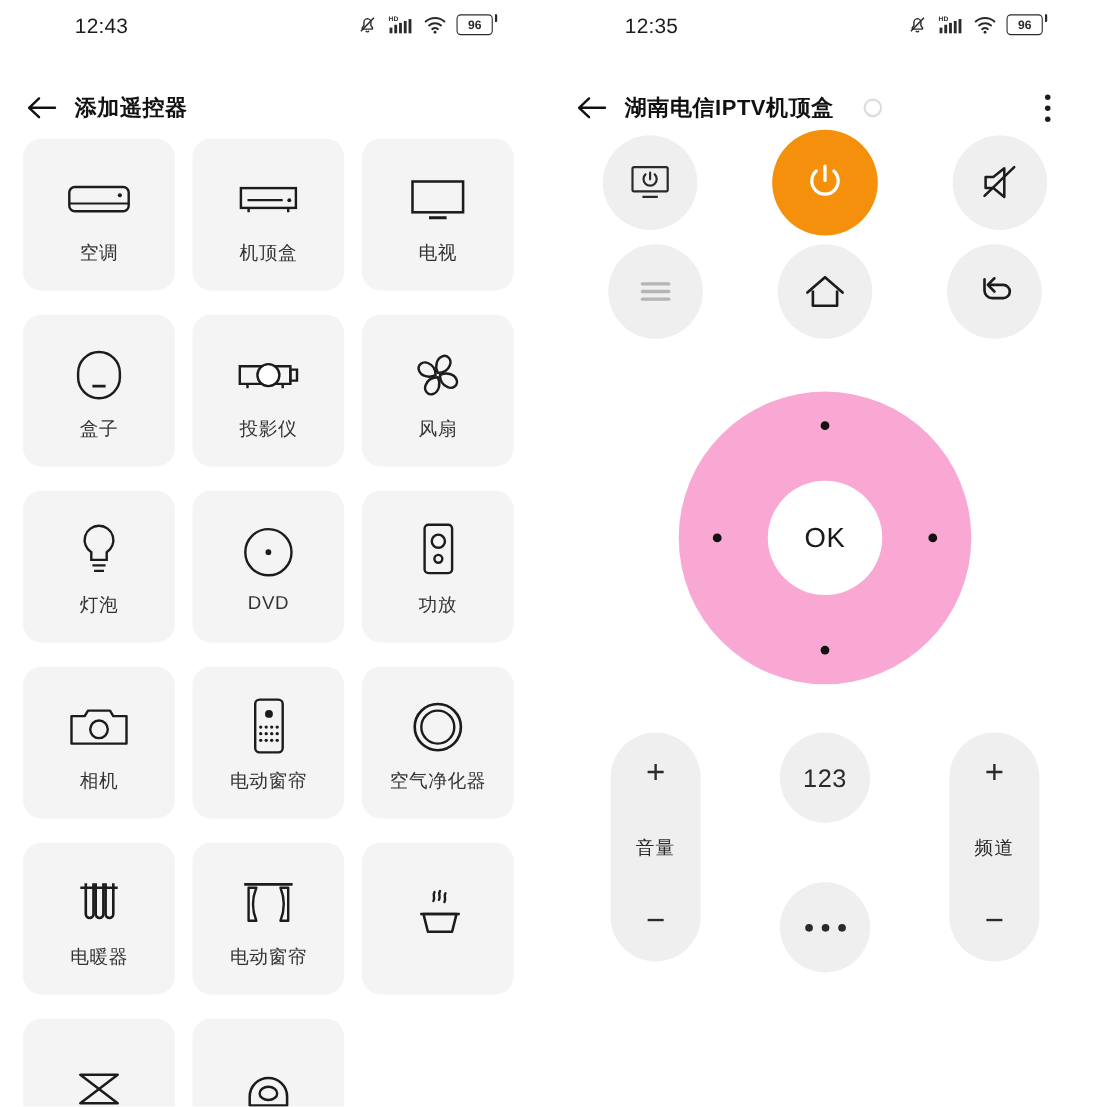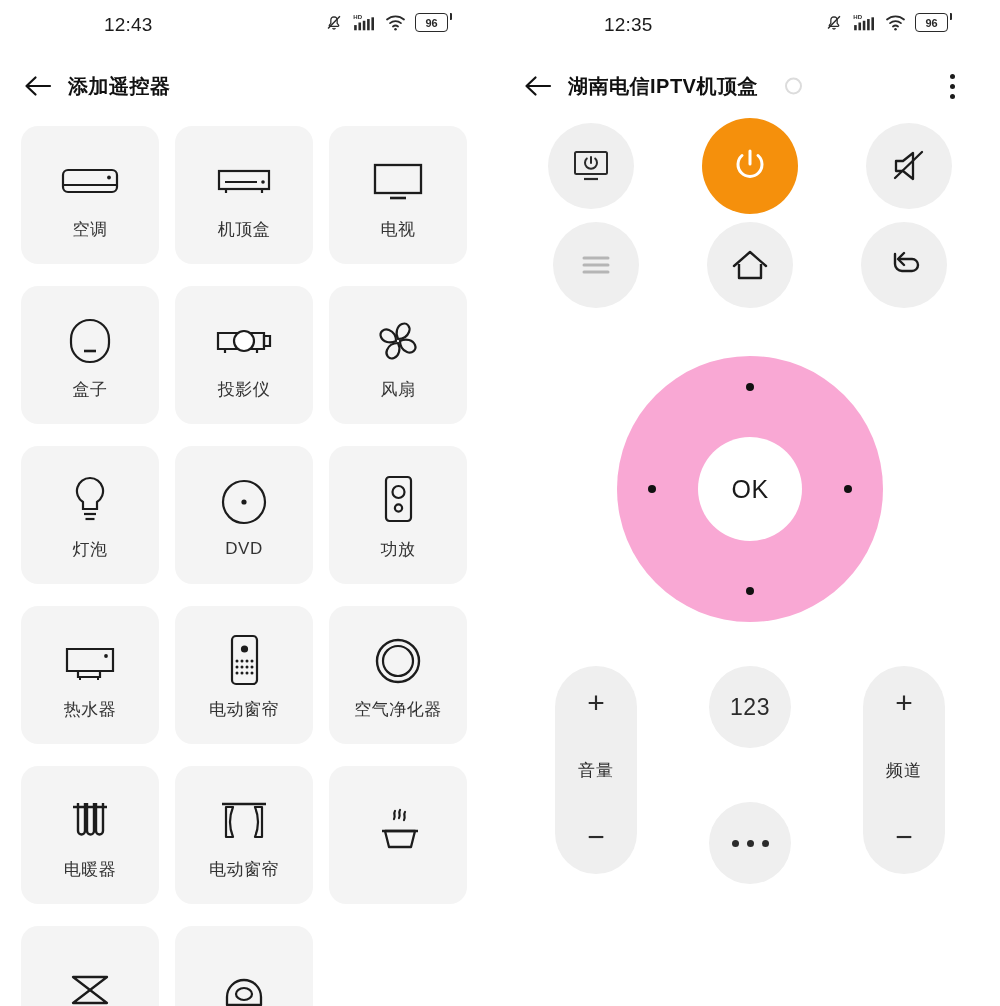--- a/index.html
+++ b/index.html
@@ -11,21 +11,21 @@
     font-family: "Liberation Sans", "DejaVu Sans", sans-serif;
     color: #1a1a1a;
     overflow: hidden;
   }
   .screens { display: flex; width: 1000px; height: 1006px; }
   .screen { width: 500px; height: 1006px; position: relative; background: #fff; overflow: hidden; }
 
   
   .statusbar {
     height: 46px; display: flex; align-items: center;
-    padding: 4px 28px 0 0; position: relative; margin-left: 36px;
+    padding: 16px 28px 0 0; position: relative;
   }
   .status-time {
     position: absolute; left: 68px; top: 14px;
     font-size: 19px; font-weight: 500; letter-spacing: .2px; color: #1c1c1c;
   }
   .status-icons {
     position: absolute; right: 48px; top: 13px;
     display: flex; align-items: center; gap: 9px;
   }
   .si { display: block; }
@@ -276,33 +276,30 @@
         <div class="device-icon">
           <svg width="44" height="56" viewBox="0 0 44 56">
             <rect x="10" y="4" width="25" height="44" rx="3.5" fill="none" stroke="#1c1c1c" stroke-width="2.2"></rect>
             <circle cx="22.5" cy="19" r="6" fill="none" stroke="#1c1c1c" stroke-width="2.2"></circle>
             <circle cx="22.5" cy="35" r="3.6" fill="none" stroke="#1c1c1c" stroke-width="2.2"></circle>
           </svg>
         </div>
         <div class="device-label">功放</div>
       </div>
 
-
-      <div class="device-card">
-        <div class="device-icon">
-          <svg width="60" height="44" viewBox="0 0 60 44">
-            <path d="M7 10h46v22H7z" fill="none" stroke="#1c1c1c" stroke-width="2.2"></path>
-            <path d="M18 32h22v6H18z" fill="none" stroke="#1c1c1c" stroke-width="2.2"></path>
-            <line x1="20" y1="38" x2="20" y2="41" stroke="#1c1c1c" stroke-width="2"></line>
-            <line x1="38" y1="38" x2="38" y2="41" stroke="#1c1c1c" stroke-width="2"></line>
-            <circle cx="46" cy="17" r="1.9" fill="#1c1c1c"></circle>
-          </svg>
-        </div>
-        <div class="device-label">热水器</div>
-      </div>
+      <div class="device-card">
+        <div class="device-icon">
+          <svg width="58" height="44" viewBox="0 0 58 44">
+            <path d="M4 12h12l3-5h20l3 5h12v25H4z" fill="none" stroke="#1c1c1c" stroke-width="2.2" stroke-linejoin="round"></path>
+            <circle cx="29" cy="24" r="8" fill="none" stroke="#1c1c1c" stroke-width="2.2"></circle>
+          </svg>
+        </div>
+        <div class="device-label">相机</div>
+      </div>
+
 
       <div class="device-card">
         <div class="device-icon">
           <svg width="42" height="58" viewBox="0 0 42 58">
             <rect x="9" y="4" width="25" height="48" rx="4" fill="none" stroke="#1c1c1c" stroke-width="2.2"></rect>
             <circle cx="21.5" cy="17" r="3.6" fill="#1c1c1c"></circle>
             <g fill="#1c1c1c">
               <circle cx="14" cy="29" r="1.5"></circle>
                 <circle cx="19" cy="29" r="1.5"></circle>
                 <circle cx="24" cy="29" r="1.5"></circle>

